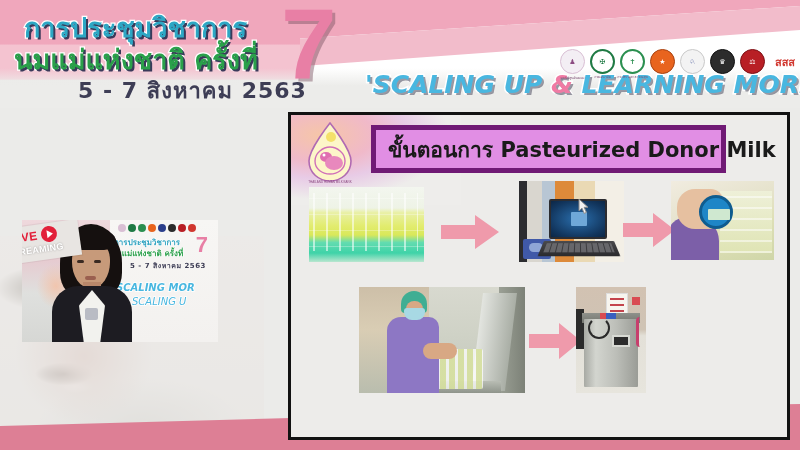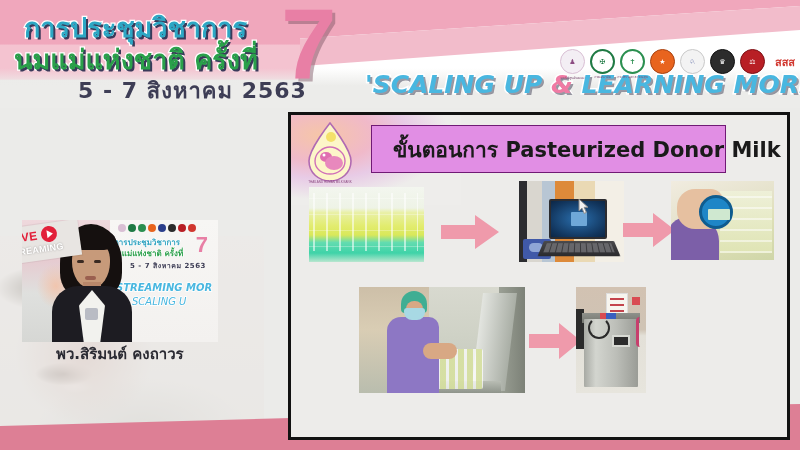--- a/index.html
+++ b/index.html
@@ -238,21 +238,21 @@
   }
   .slide-bg-wash {
     position: absolute; left: 0; top: 0; width: 170px; height: 90px;
     background: radial-gradient(ellipse 140px 70px at 30px 20px,
       #f6c6a8 0%, #f0b9c9 38%, #e8cbe6 62%, #eeedeb 92%);
   }
   .drop-logo { position: absolute; left: 10px; top: 6px; width: 58px; height: 64px; }
   .slide-title {
     position: absolute; left: 80px; top: 10px; width: 355px; height: 48px;
     background: #e18ee4; display: flex; align-items: center;
-    padding-left: 21px; border: 1px solid #701a75;
+    padding-left: 12px; border: 5px solid #701a75;
   }
   .slide-title span {
     font-size: 21px; font-weight: bold; color: #1a1a1a;
     font-family: "DejaVu Sans", sans-serif; white-space: nowrap;
   }
 
   .photo { position: absolute; overflow: hidden; }
   .arrow { position: absolute; }
   .arrow svg { display: block; }
 
@@ -404,21 +404,21 @@
         <i style="background:#e8641e"></i>
           <i style="background:#2c3f8c"></i>
           <i style="background:#2c2c2c"></i>
         <i style="background:#b81f25"></i>
           <i style="background:#d1372f"></i>
       </div>
       <div class="ip-t1">การประชุมวิชาการ</div>
       <div class="ip-t2">นมแม่แห่งชาติ ครั้งที่</div>
       <div class="ip-num">7</div>
       <div class="ip-date">5 - 7 สิงหาคม 2563</div>
-      <div class="ip-tag1">STREAMING MOR</div>
+      <div class="ip-tag1">SCALING MOR</div>
       <div class="ip-tag2">SCALING U</div>
     </div>
 
     <div class="presenter">
       <div class="hair"></div>
       <div class="face"></div>
       <div class="bang"></div>
       <div class="eye l"></div>
       <div class="eye r"></div>
       <div class="mouth"></div>
@@ -432,21 +432,20 @@
       <div class="lb-row">
         <span class="lb-live">LIVE</span>
         <span class="lb-play">
             <span></span>
           </span>
       </div>
       <div class="lb-stream">STREAMING</div>
     </div>
   </div>
 
-  <div class="speaker-name">พว.สิริมนต์  คงถาวร</div>
 
   <div class="pink-ribbon-light"></div>
   <div class="pink-ribbon"></div>
 </div>
 
 <div class="slide">
   <div class="slide-bg-wash"></div>
 
   <div class="drop-logo">
     <svg width="58" height="64" viewBox="0 0 58 64">

